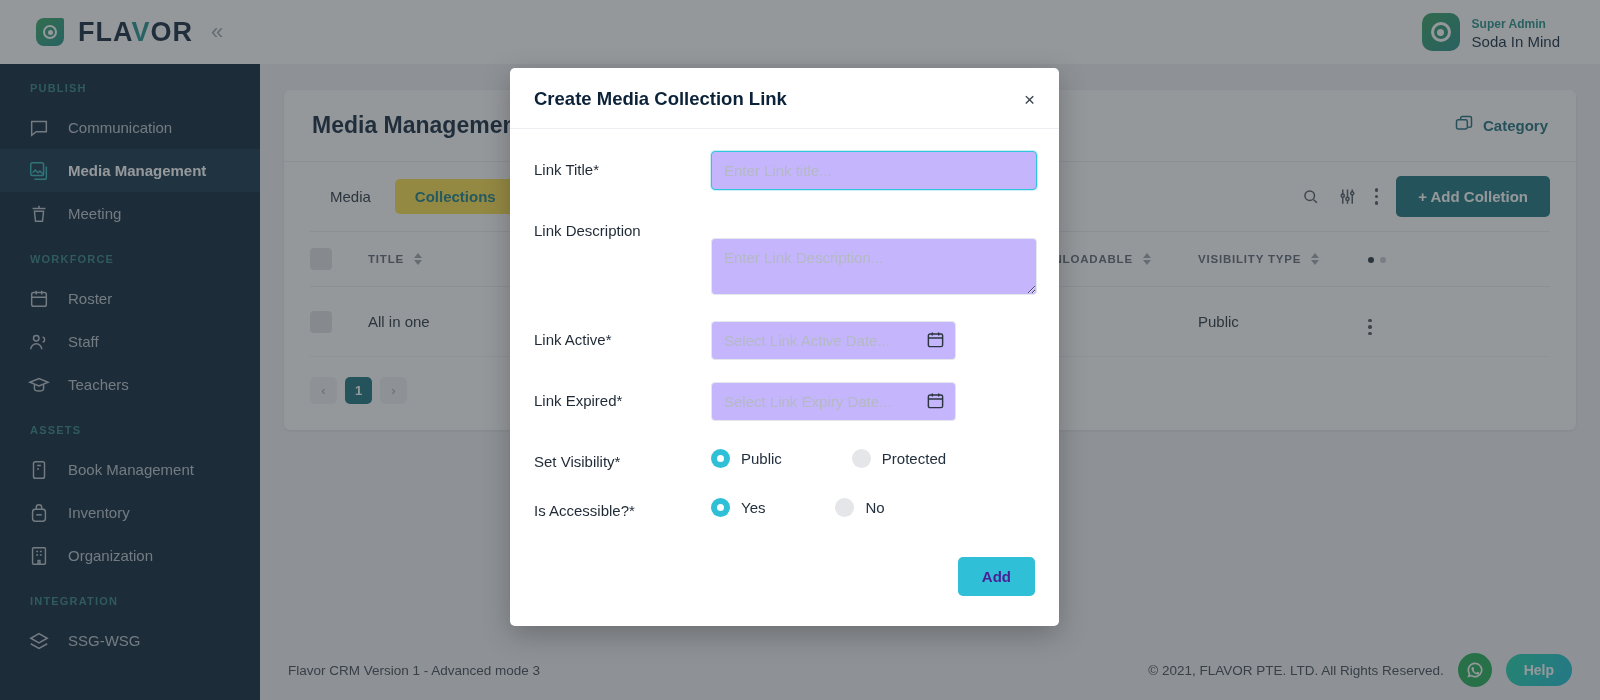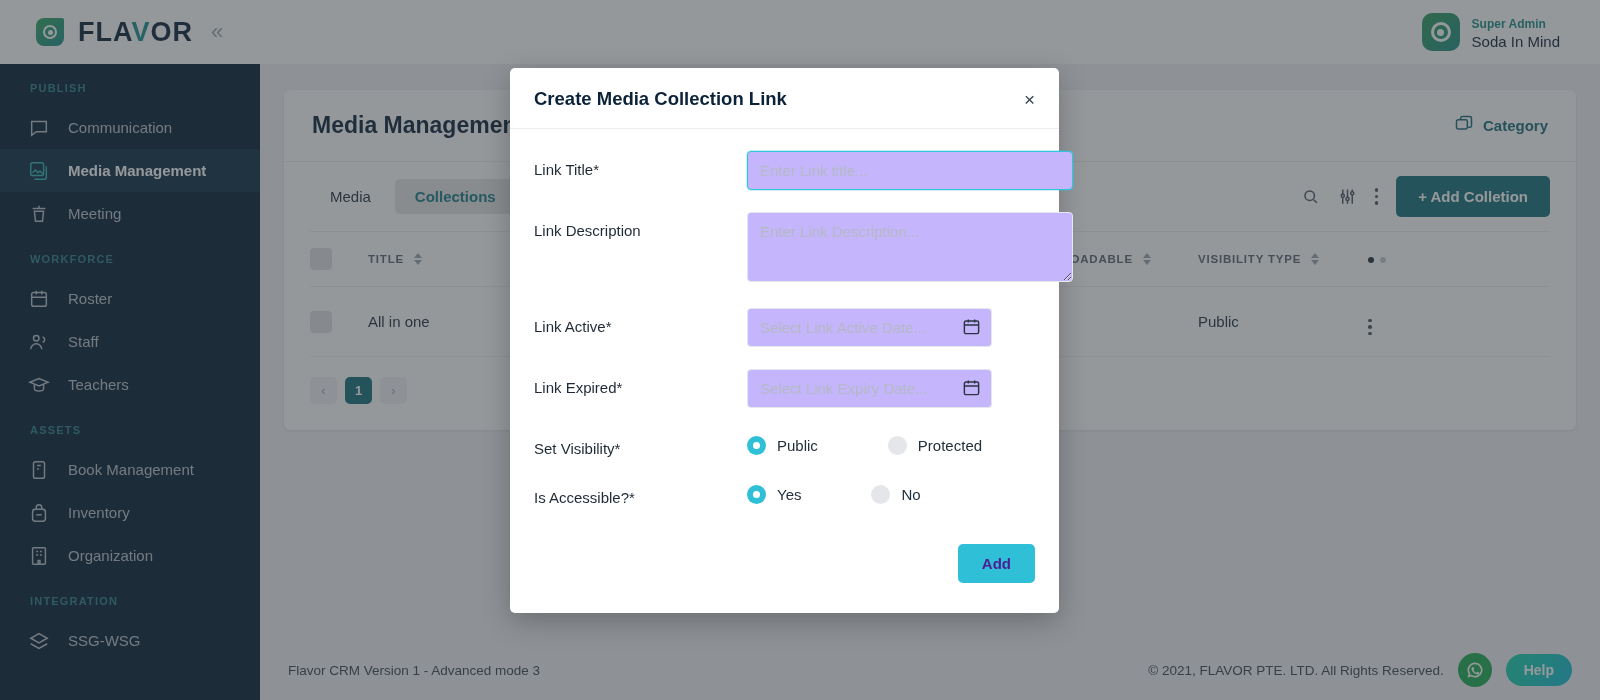--- a/index.html
+++ b/index.html
@@ -84,21 +84,21 @@
   .card-head {
     display: flex; align-items: center; justify-content: space-between;
     padding: 22px 28px; border-bottom: 1px solid #eceef1;
   }
   .page-title { font-size: 23px; font-weight: 700; color: #0b2239; }
   .cat-link { display: flex; align-items: center; gap: 9px; color: #176b78; font-size: 15px; font-weight: 700; }
 
   .toolbar { display: flex; align-items: center; justify-content: space-between; padding: 14px 26px; }
   .tabs { display: flex; align-items: center; gap: 4px; }
   .tab { padding: 9px 20px; font-size: 15px; color: #23303d; border-radius: 5px; }
-  .tab.active { background: #e5e5e5; color: #157c85; font-weight: 700; }
+  .tab.active { background: #fde047; color: #157c85; font-weight: 700; }
   .tools { display: flex; align-items: center; gap: 18px; }
   .tool-ico { color: #4a5560; display: flex; align-items: center; }
   .btn-primary {
     background: #16707a; color: #ffffff; font-size: 15px; font-weight: 700;
     border: none; border-radius: 5px; padding: 12px 22px;
   }
 
   table { width: 100%; border-collapse: collapse; }
   thead th {
     text-align: left; font-size: 11.5px; letter-spacing: .8px;
@@ -142,31 +142,31 @@
     background: #ffffff; border-radius: 5px; z-index: 11;
     box-shadow: 0 8px 28px rgba(0,0,0,.25);
   }
   .modal-head {
     display: flex; align-items: center; justify-content: space-between;
     padding: 20px 24px 18px; border-bottom: 1px solid #eceef1;
   }
   .modal-title { font-size: 18.5px; font-weight: 700; color: #0b2239; }
   .modal-close { background: none; border: none; font-size: 19px; color: #3b4650; line-height: 1; }
   .modal-body { padding: 22px 24px 10px; }
-  .frow { display: flex; align-items: flex-start; margin-bottom: 22px; gap: 36px; }
+  .frow { display: flex; align-items: flex-start; margin-bottom: 22px; }
   .flabel { width: 177px; flex: 0 0 177px; font-size: 15px; color: #1f2a36; padding-top: 10px; }
   .fctl { flex: 1; }
   input.fld, textarea.fld {
     width: 326px; font-family: "Liberation Sans", sans-serif; font-size: 15px;
     color: #23303d; border: 1px solid #e4e7eb; border-radius: 4px;
     padding: 10px 12px; outline: none; background: #c4b5fd;
   }
   input.fld::placeholder, textarea.fld::placeholder { color: #b4bac1; }
   input.fld.focused { border: 1px solid #2fc6db; box-shadow: 0 0 0 1px rgba(47,198,219,.25); }
-  textarea.fld { height: 70px; resize: vertical; }
+  textarea.fld { height: 57px; resize: vertical; margin-top: 26px; }
   .datewrap { position: relative; width: 245px; }
   .datewrap input.fld { width: 245px; padding-right: 36px; }
   .cal-ico { position: absolute; right: 11px; top: 9px; color: #2b3440; }
   .radios { display: flex; align-items: center; padding-top: 6px; }
   .radio { display: flex; align-items: center; gap: 11px; font-size: 15px; color: #23303d; }
   .radio + .radio { margin-left: 70px; }
   .dot {
     width: 19px; height: 19px; border-radius: 50%; background: #e4e6e9;
     display: flex; align-items: center; justify-content: center; flex: 0 0 19px;
   }

